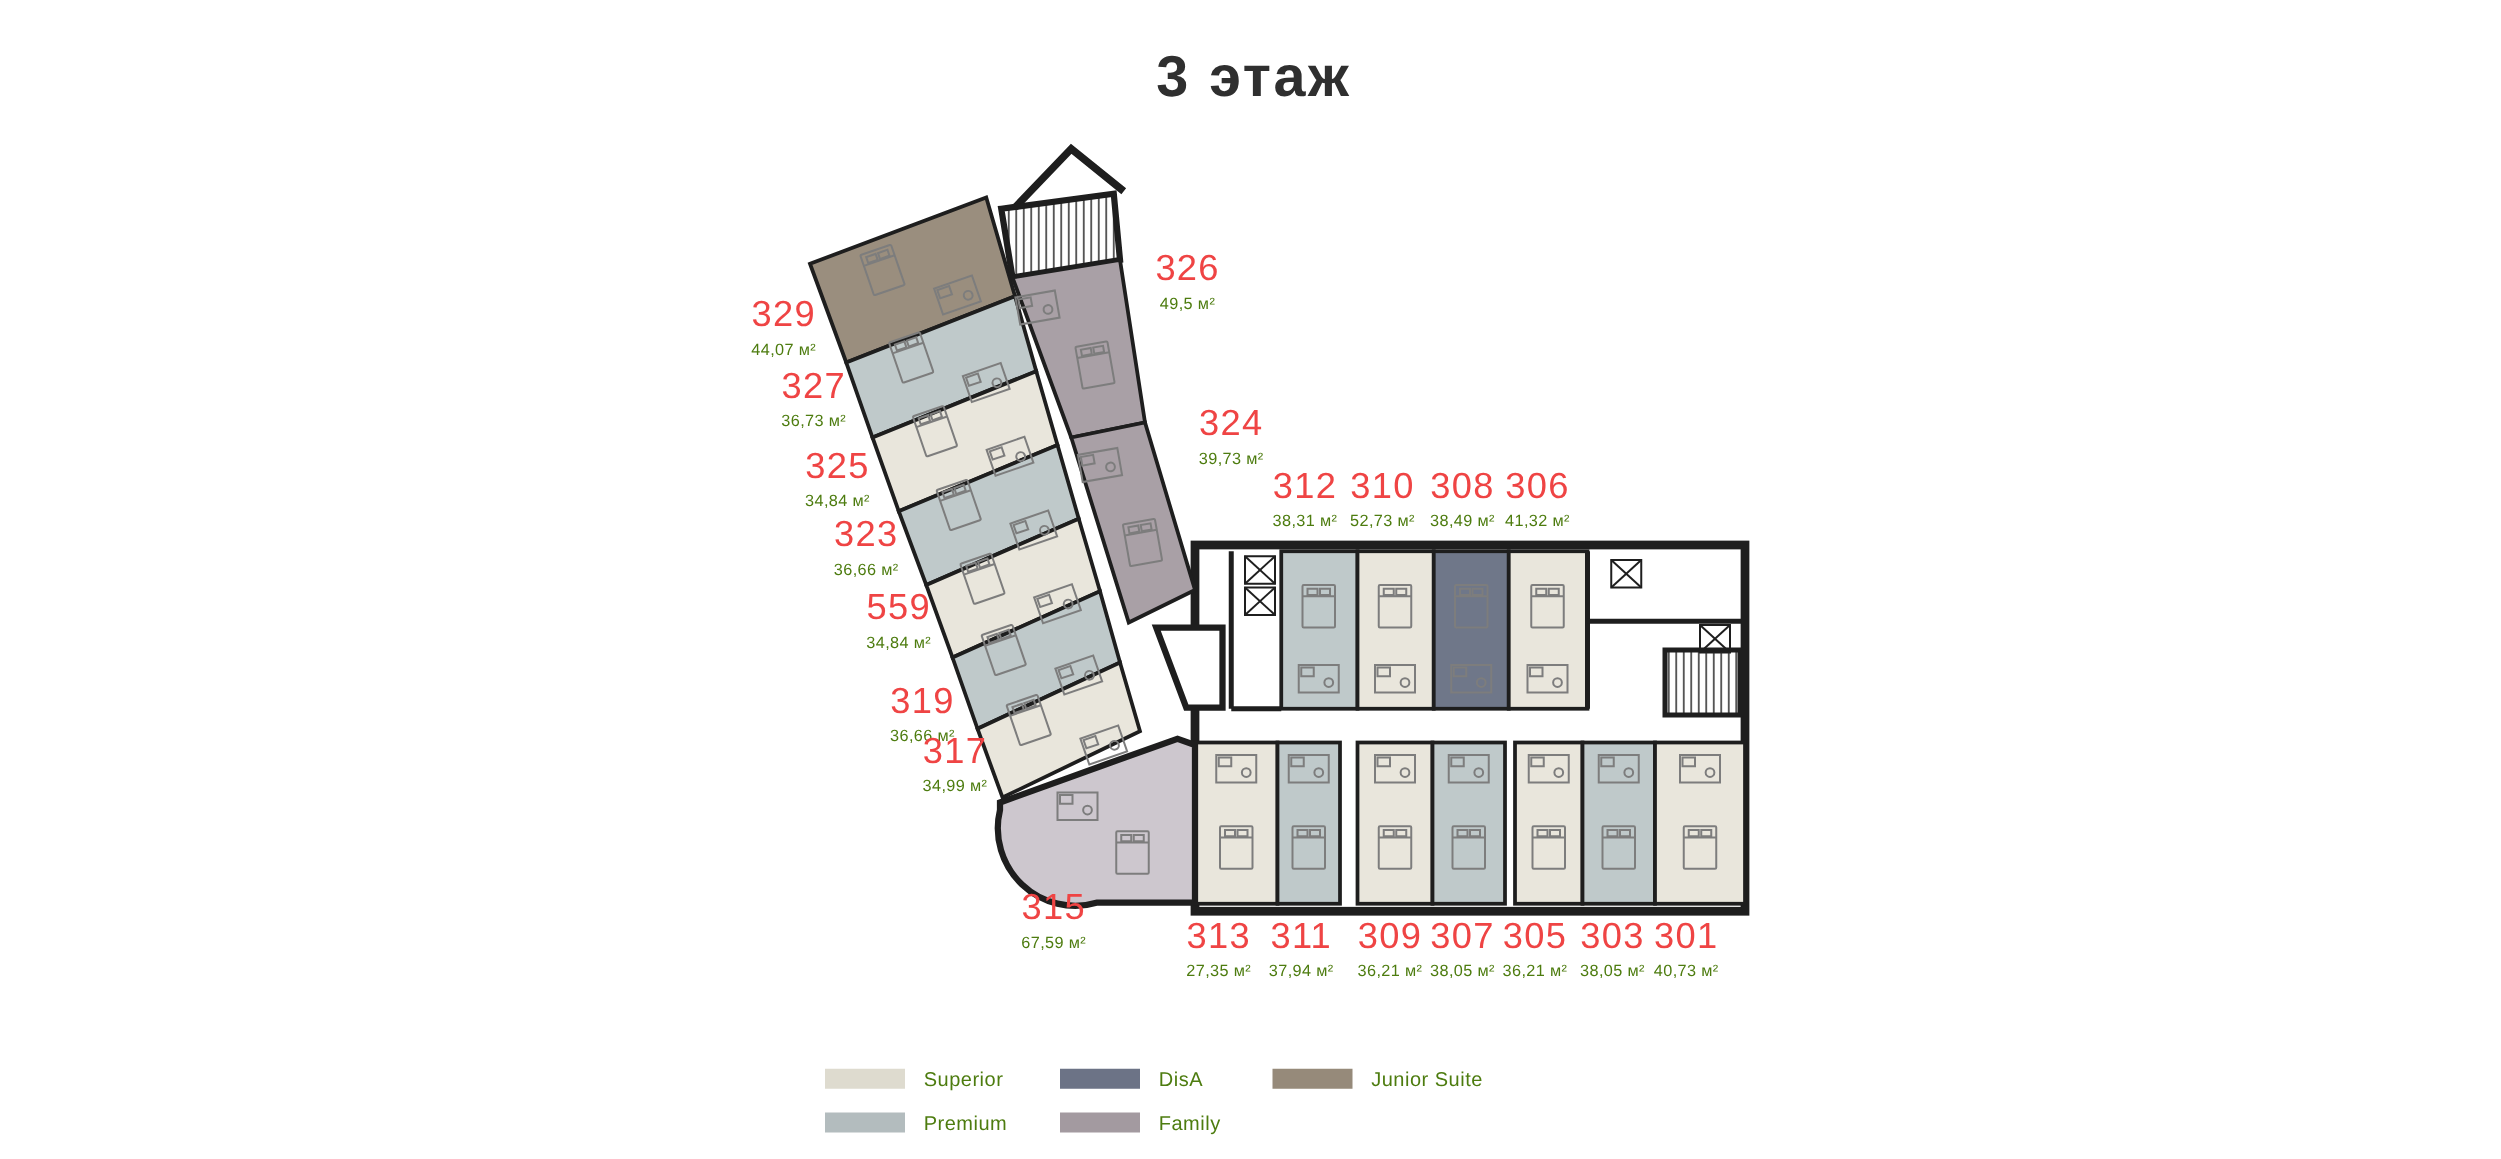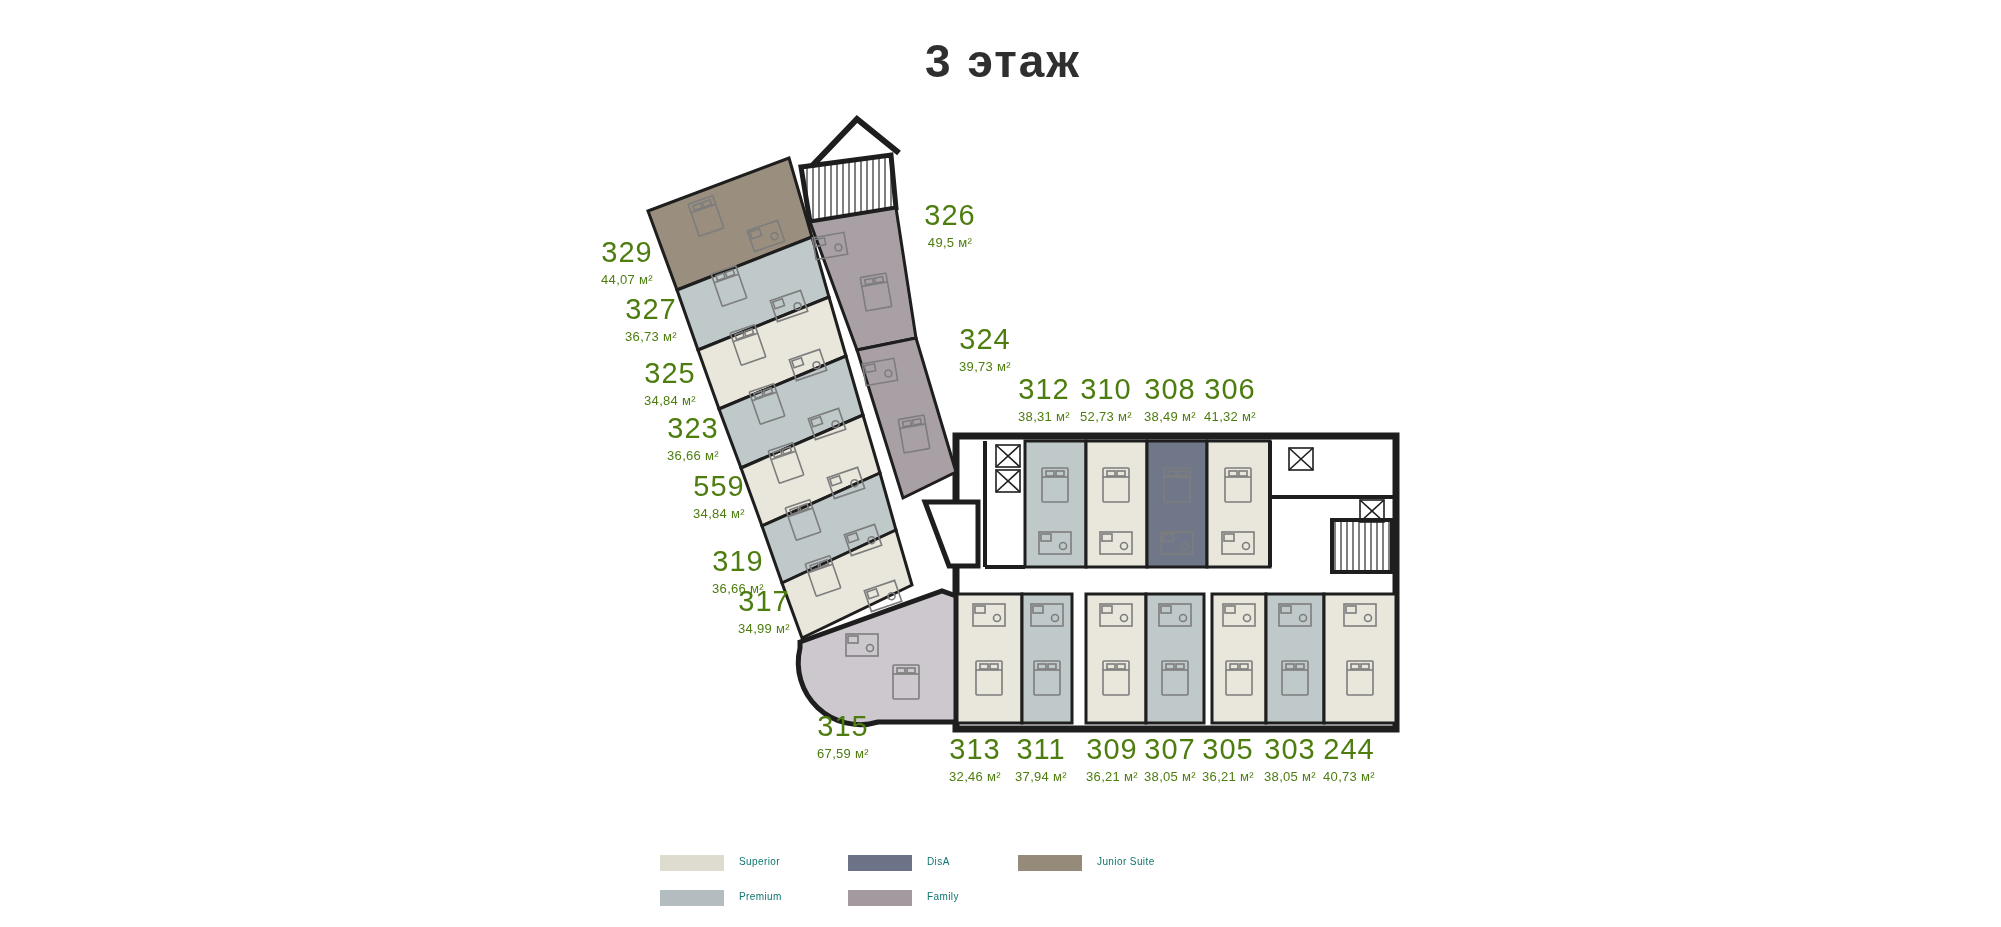--- a/index.html
+++ b/index.html
@@ -1,27 +1,27 @@
 <!DOCTYPE html>
 <html><head>
 <meta charset="utf-8">
 <style>
   html,body{margin:0;padding:0;background:#ffffff;}
   #stage{position:relative;width:2001px;height:927px;background:#fff;overflow:hidden;
          font-family:"Liberation Sans", sans-serif;}
   #floor-title{position:absolute;top:34px;left:1003px;transform:translateX(-50%);
 duration:0;font-size:46px;font-weight:700;letter-spacing:2px;color:#2f2f2f;white-space:nowrap;}
   .room-label{position:absolute;transform:translateX(-50%);text-align:center;cursor:pointer;}
-  .room-num{font-size:29px;font-weight:400;color:#4d7c0f;letter-spacing:1px;line-height:1;white-space:nowrap;}
+  .room-num{font-size:29px;font-weight:400;color:#ef4444;letter-spacing:1px;line-height:1;white-space:nowrap;}
   .room-area{font-size:13px;color:#4d7c0f;letter-spacing:.3px;margin-top:5px;white-space:nowrap;}
   #plan-svg{position:absolute;left:600px;top:95px;}
   
   .legend-item{position:absolute;height:16px;}
   .legend-swatch{position:absolute;width:64px;height:16px;}
-  .legend-label{position:absolute;left:79px;top:1px;font-size:10px;color:#0f766e;
+  .legend-label{position:absolute;left:79px;top:1px;font-size:16px;color:#4d7c0f;
                 letter-spacing:.4px;white-space:nowrap;}
   .lg-c1{left:660px;} .lg-c2{left:848px;} .lg-c3{left:1018px;}
   .lg-r1{top:855px;}  .lg-r2{top:890px;}
 </style>
 </head>
 <body>
 
 <div id="stage">
 
   <div id="floor-title">3 этаж</div>
@@ -198,21 +198,21 @@
   <div class="room-label" style="left:1170px;top:375px">
       <div class="room-num">308</div>
       <div class="room-area">38,49 м²</div>
     </div>
   <div class="room-label" style="left:1230px;top:375px">
       <div class="room-num">306</div>
       <div class="room-area">41,32 м²</div>
     </div>
   <div class="room-label" style="left:975px;top:735px">
       <div class="room-num">313</div>
-      <div class="room-area">32,46 м²</div>
+      <div class="room-area">27,35 м²</div>
     </div>
   <div class="room-label" style="left:1041px;top:735px">
       <div class="room-num">311</div>
       <div class="room-area">37,94 м²</div>
     </div>
   <div class="room-label" style="left:1112px;top:735px">
       <div class="room-num">309</div>
       <div class="room-area">36,21 м²</div>
     </div>
   <div class="room-label" style="left:1170px;top:735px">
@@ -221,21 +221,21 @@
     </div>
   <div class="room-label" style="left:1228px;top:735px">
       <div class="room-num">305</div>
       <div class="room-area">36,21 м²</div>
     </div>
   <div class="room-label" style="left:1290px;top:735px">
       <div class="room-num">303</div>
       <div class="room-area">38,05 м²</div>
     </div>
   <div class="room-label" style="left:1349px;top:735px">
-      <div class="room-num">244</div>
+      <div class="room-num">301</div>
       <div class="room-area">40,73 м²</div>
     </div>
 
   <div class="legend-item lg-c1 lg-r1">
     <div class="legend-swatch" style="background-color: rgb(222, 219, 207);"></div>
     <div class="legend-label">Superior</div>
   </div>
   <div class="legend-item lg-c1 lg-r2">
     <div class="legend-swatch" style="background-color: rgb(179, 188, 190);"></div>
     <div class="legend-label">Premium</div>

